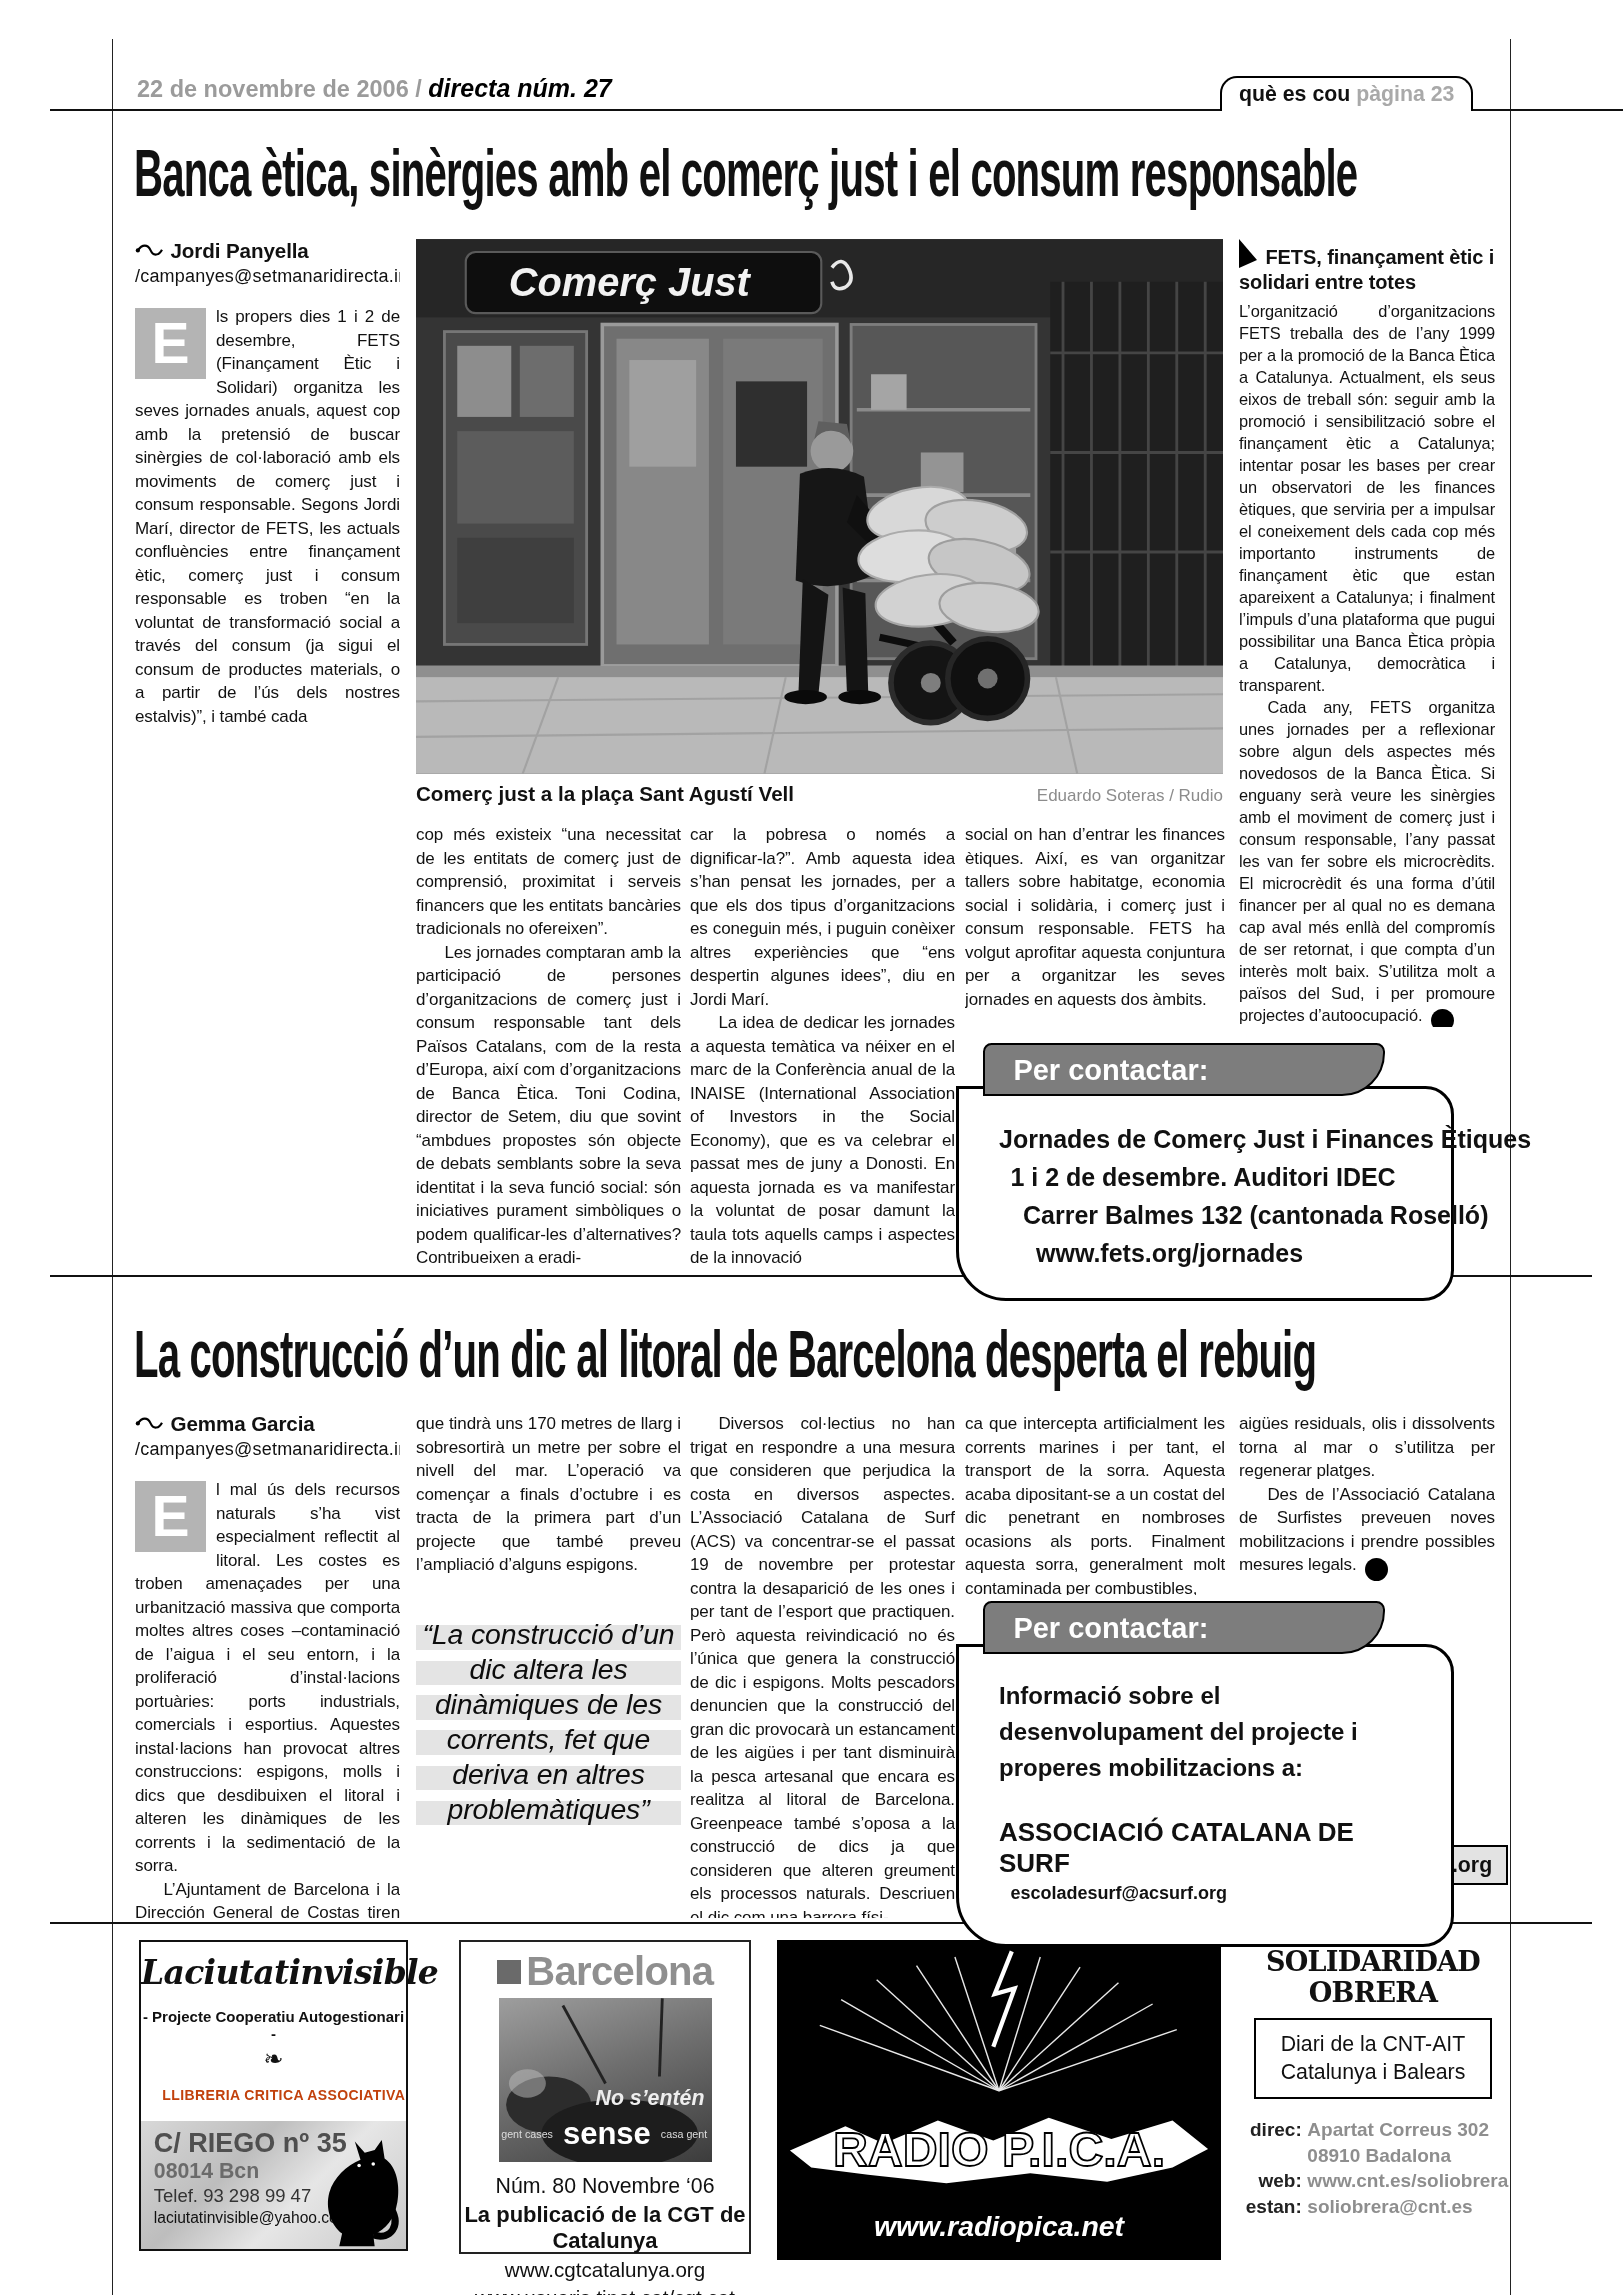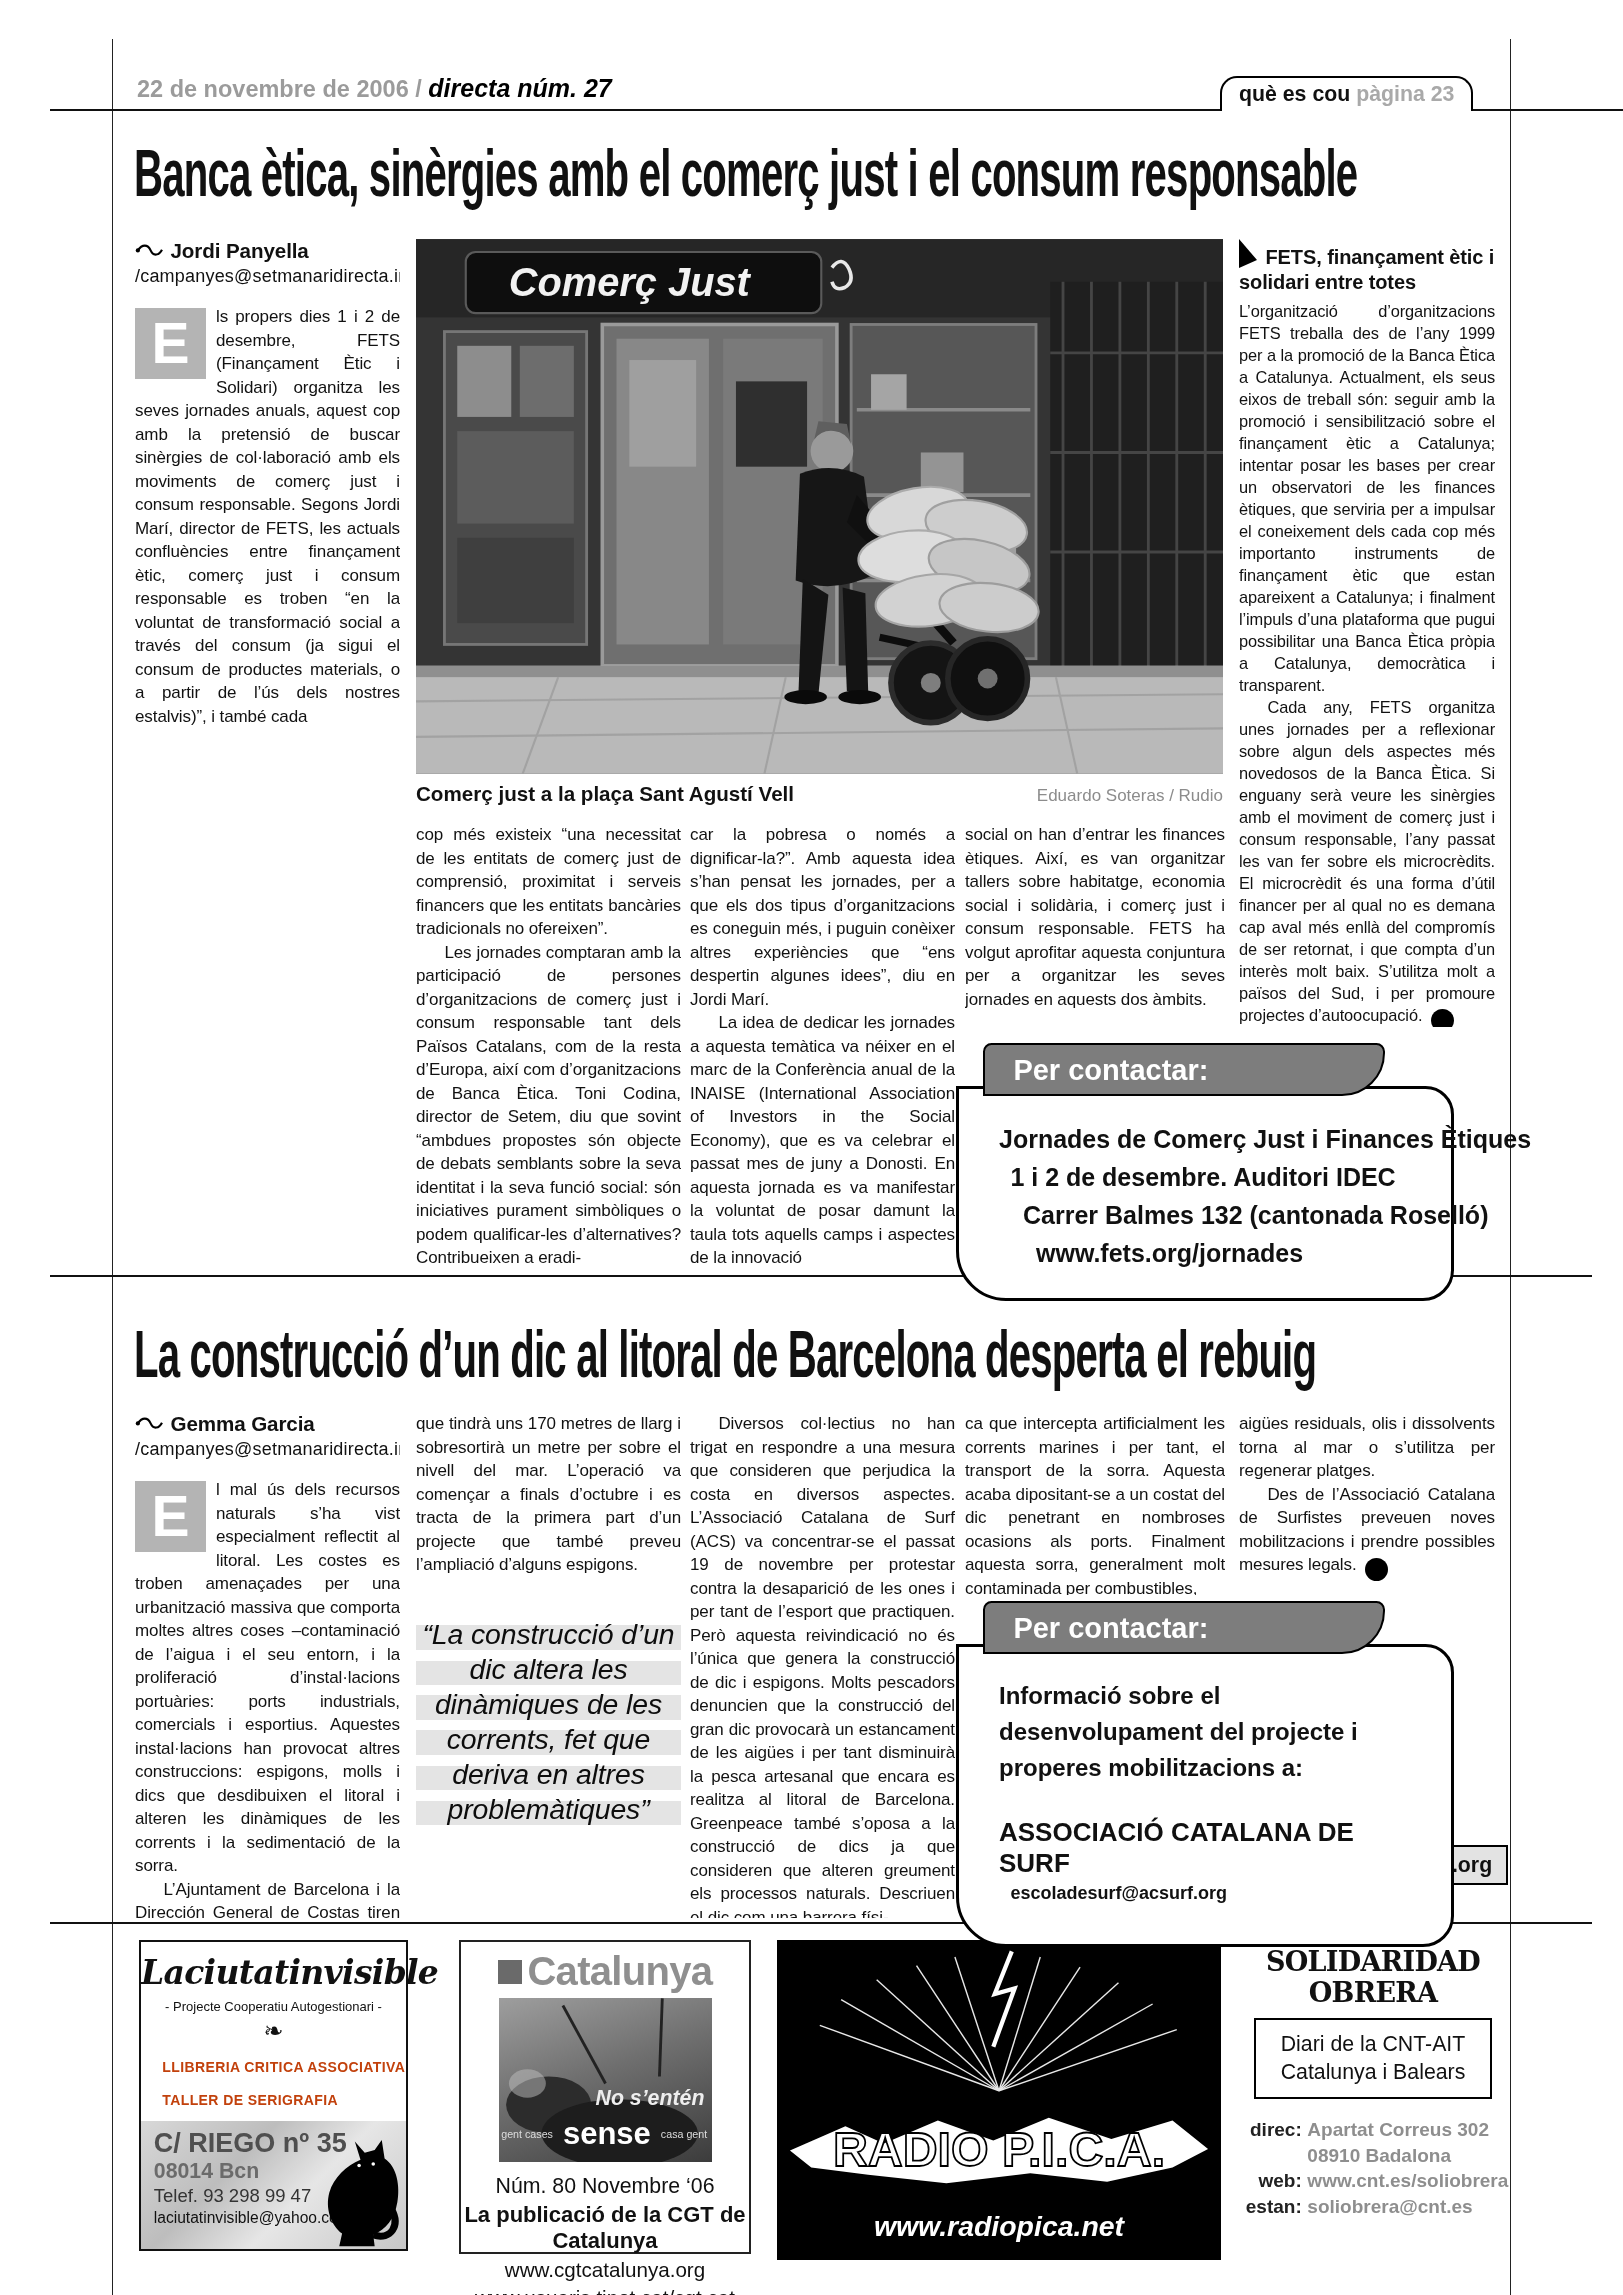--- a/index.html
+++ b/index.html
@@ -68,21 +68,21 @@
   .contact .org{font-weight:bold;font-size:26px;margin-top:31px;}
   .contact .mailline{font-weight:bold;font-size:18px;margin-top:4.3px;margin-left:11.4px;}
   .webbox{position:absolute;background:#e3e3e3;border:2.1px solid #000;font-weight:bold;
       font-size:21.3px;padding:5.7px 14.2px;white-space:nowrap;}
 
   
   .ad{position:absolute;box-sizing:border-box;background:#fff;}
   .ad1{border:2.1px solid #111;text-align:center;padding-top:11.4px;}
   .ad1 .t{font-family:"DejaVu Serif",serif;font-weight:bold;font-style:italic;
       font-size:33px;letter-spacing:-0.7px;}
-  .ad1 .st{font-weight:normal;font-size:13px;margin-top:7px;}
+  .ad1 .st{font-weight:bold;font-size:15px;margin-top:16px;}
   .ad1 .orn{font-size:24px;margin-top:2.8px;}
   .ad1 ul{list-style:none;margin:14.2px 0 0 21.3px;padding:0;text-align:left;}
   .ad1 li{font-weight:bold;font-size:14px;letter-spacing:0.4px;margin-bottom:17px;color:#c2410c;}
   .ad1 .street{position:absolute;left:0;right:0;bottom:0;height:128px;text-align:left;
       background:linear-gradient(135deg,#d8d8d8 0%,#bdbdbd 35%,#e6e6e6 60%,#c7c7c7 100%);
       padding:7.1px 0 0 12.8px;box-sizing:border-box;}
   .ad1 .addr{font-weight:bold;font-size:27px;color:#4f4f4f;}
   .ad1 .city{font-weight:bold;font-size:21.3px;color:#6b6b6b;}
   .ad1 .tel{font-size:18.5px;color:#333;margin-top:1.4px;}
   .ad1 .mail{font-size:15.6px;color:#111;margin-top:1.4px;}
@@ -334,21 +334,21 @@
         <path d="M78 142 C104 150 116 128 104 106" fill="none" stroke="#000" stroke-width="10"></path>
         <circle cx="58" cy="44" r="2.5" fill="#fff"></circle>
           <circle cx="78" cy="42" r="2.5" fill="#fff"></circle>
       </svg>
     </div>
   </div>
 
   <div class="ad ad2" style="left:459px;top:1940px;width:292px;height:314px;">
     <div class="mast">
       <span class="logo"></span>
-      <span>Catalunya</span>
+      <span>Barcelona</span>
     </div>
     <div class="photo">
       <svg width="213" height="164" viewBox="0 0 300 230" style="position:absolute;left:0;top:0;">
         <line x1="90" y1="10" x2="150" y2="120" stroke="#222" stroke-width="4"></line>
         <line x1="230" y1="0" x2="226" y2="110" stroke="#222" stroke-width="4"></line>
         <ellipse cx="70" cy="150" rx="60" ry="40" fill="#2c2c2c"></ellipse>
         <ellipse cx="170" cy="190" rx="110" ry="48" fill="#1d1d1d"></ellipse>
         <ellipse cx="40" cy="120" rx="26" ry="20" fill="#bfbfbf" opacity="0.5"></ellipse>
       </svg>
       <div class="nos">No s’entén</div>

